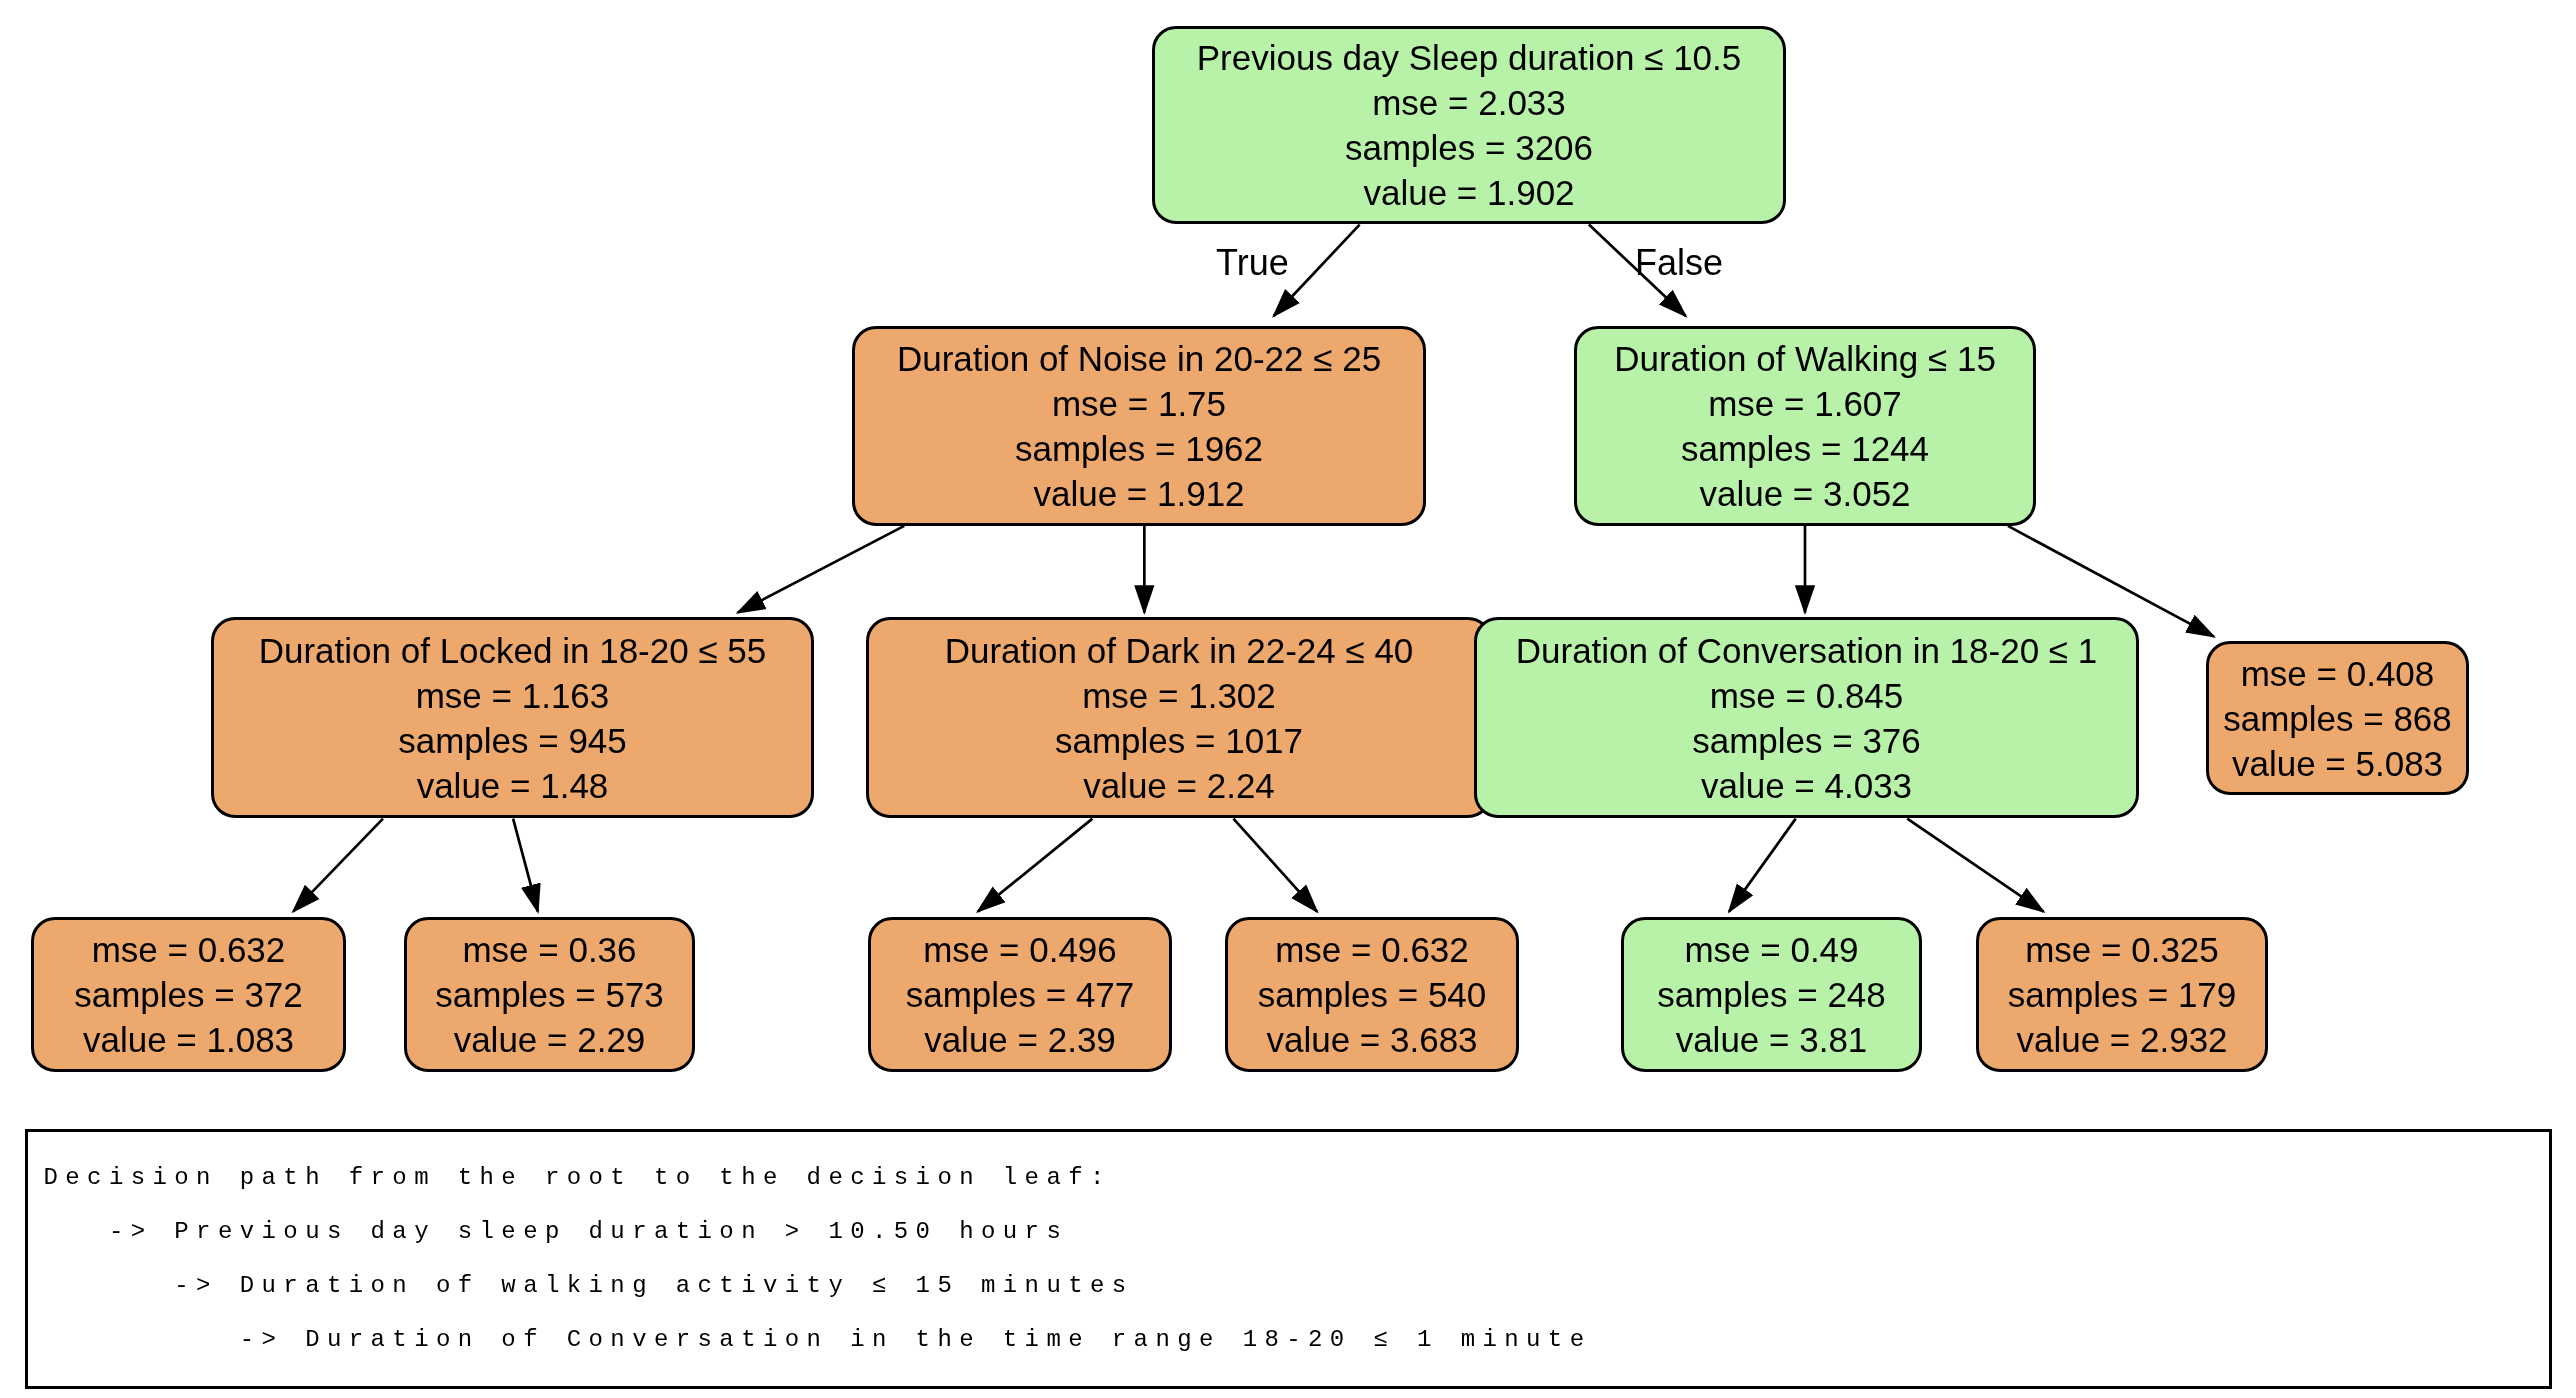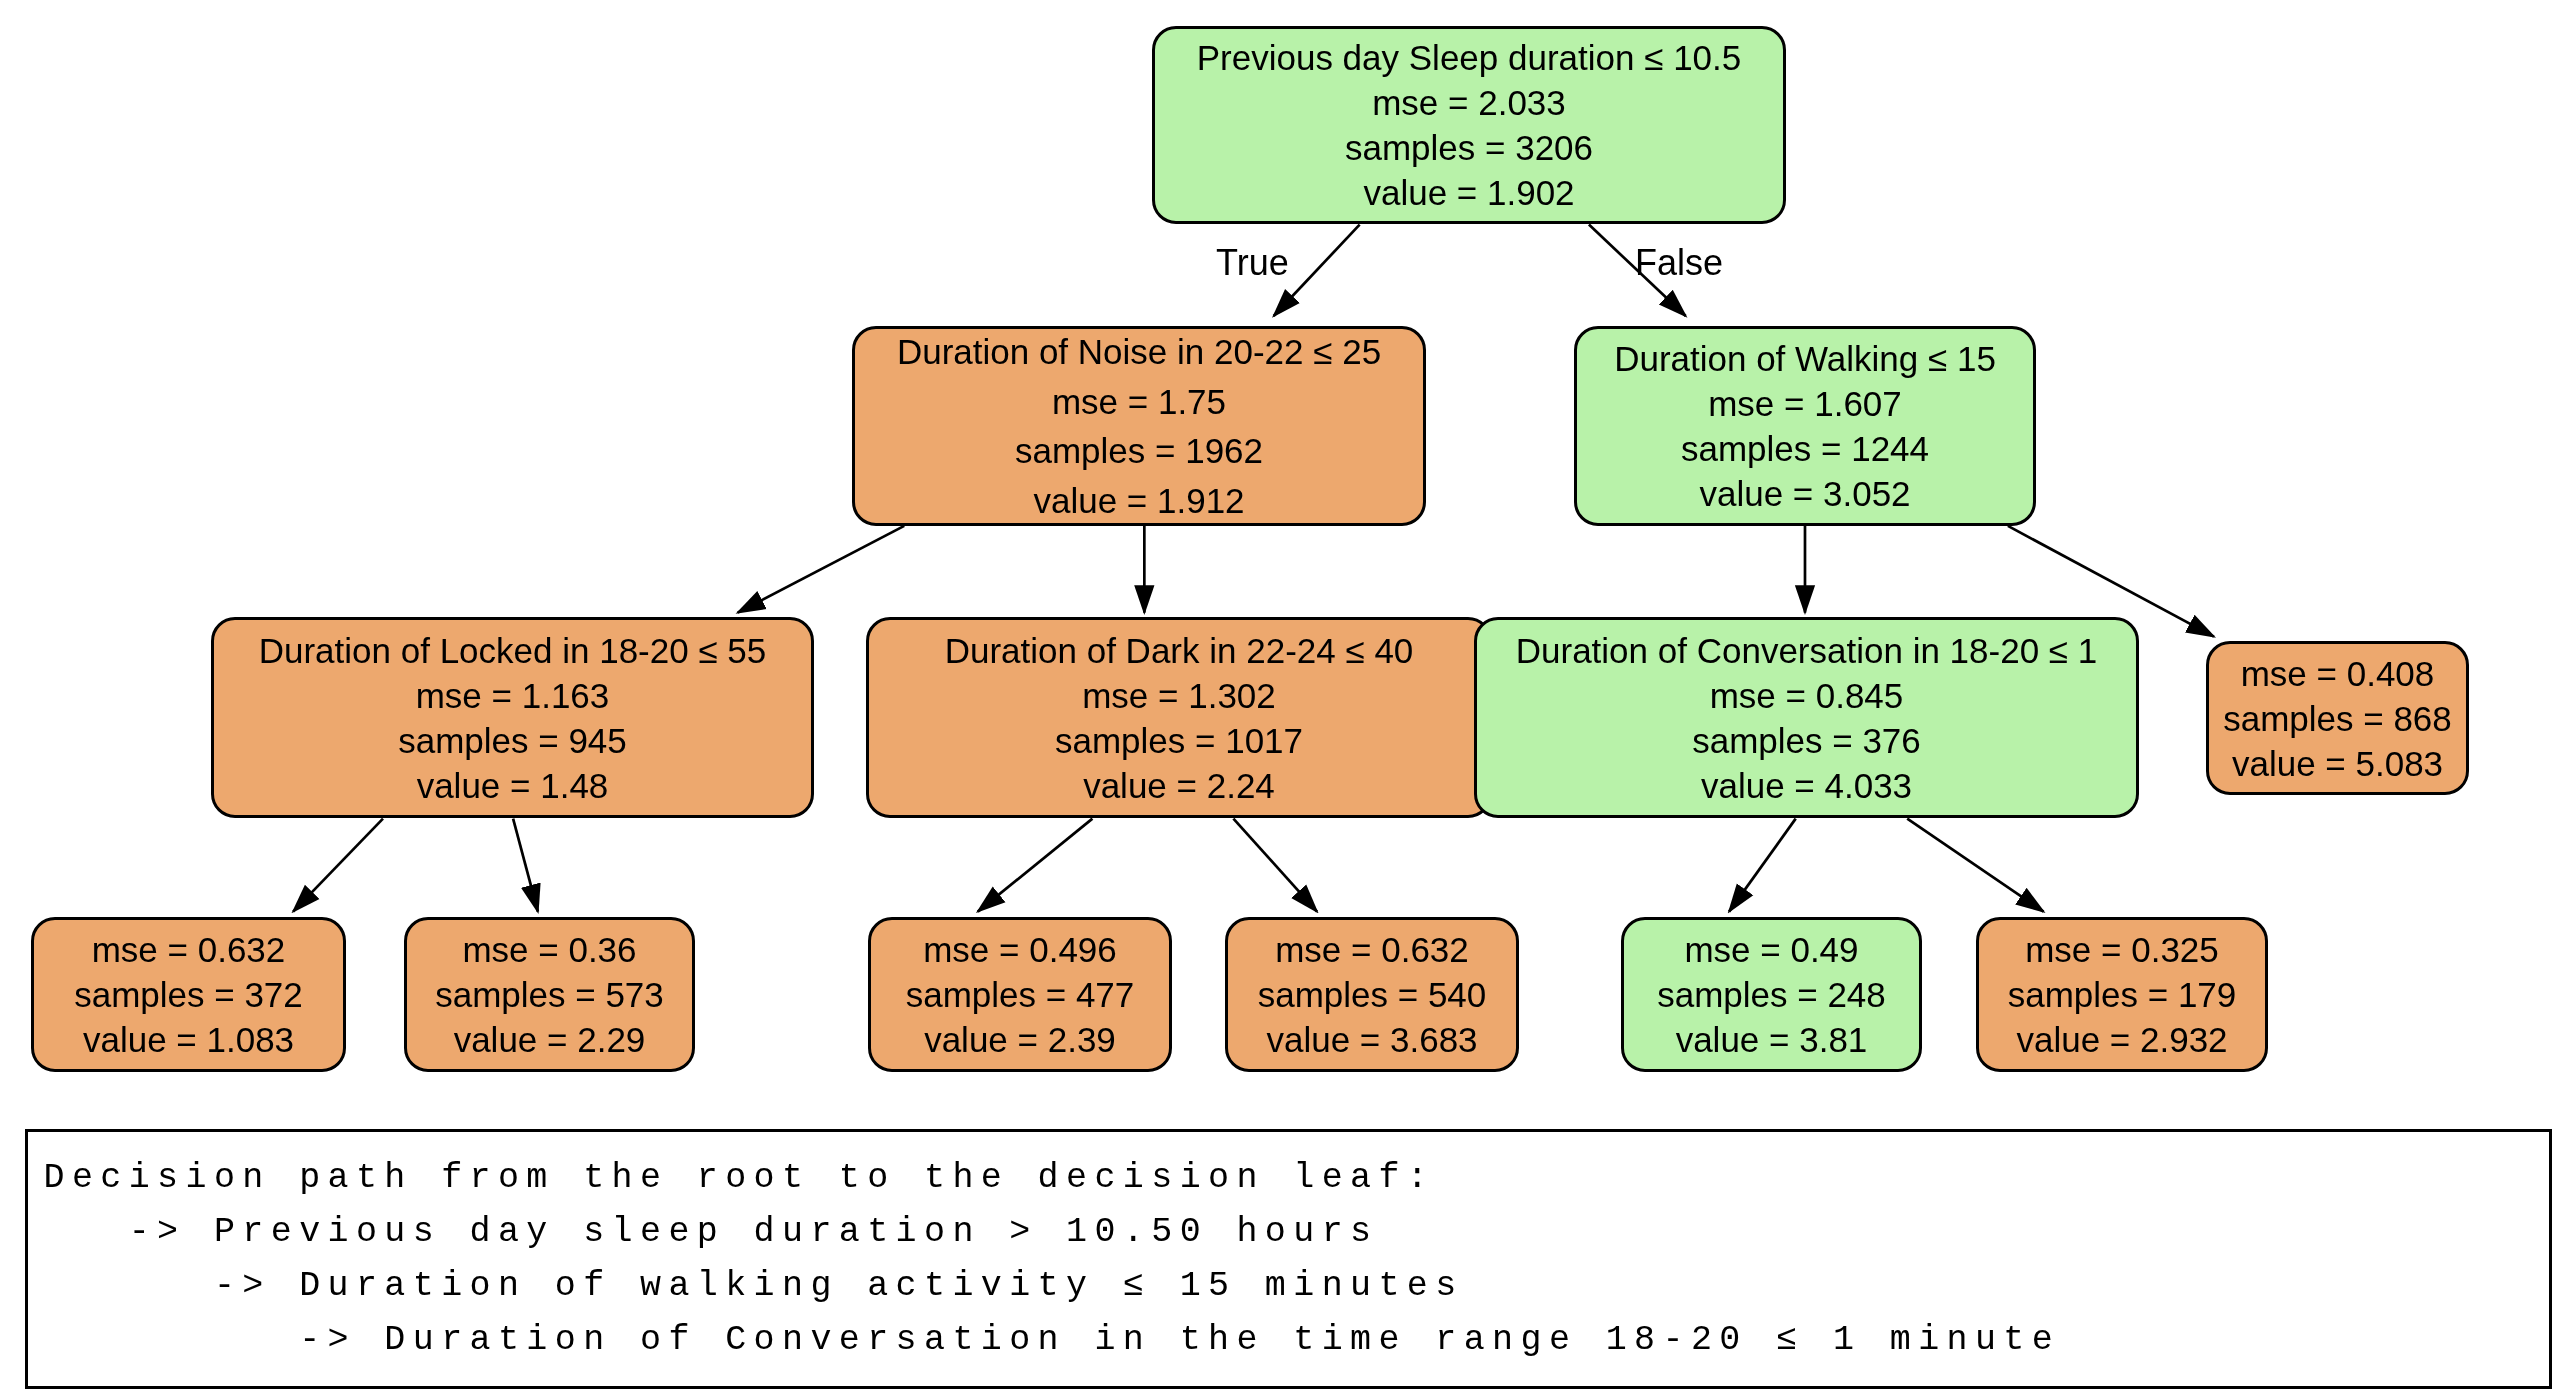--- a/index.html
+++ b/index.html
@@ -51,21 +51,21 @@
     z-index: 2;
     left: 25px;
     top: 1129px;
     width: 2527px;
     height: 260px;
     box-sizing: border-box;
     border: 3.9px solid #000000;
     background: #ffffff;
     padding: 18.6px 0 0 15.5px;
     font-family: "Liberation Mono", monospace;
-    font-size: 35px;
+    font-size: 24px;
     letter-spacing: 7.4px;
     line-height: 54px;
     color: #000000;
   }
   .path-line {
     white-space: pre;
   }
 </style>
 </head>
 <body>
@@ -95,21 +95,21 @@
   <div class="edge-label" style="left:1216px; top:242px;">True</div>
   <div class="edge-label" style="left:1635px; top:242px;">False</div>
 
   <div class="node" style="left: 1152px; top: 25.6px; width: 634px; height: 198px; background-color: rgb(184, 242, 169);">
     <div>Previous day Sleep duration ≤ 10.5</div>
     <div>mse = 2.033</div>
     <div>samples = 3206</div>
     <div>value = 1.902</div>
   </div>
 
-  <div class="node" style="left: 852px; top: 326px; width: 574px; height: 200px; background-color: rgb(237, 168, 110); justify-content: space-between;">
+  <div class="node" style="left: 852px; top: 326px; width: 574px; height: 200px; background-color: rgb(237, 168, 110);">
     <div>Duration of Noise in 20-22 ≤ 25</div>
     <div>mse = 1.75</div>
     <div>samples = 1962</div>
     <div>value = 1.912</div>
   </div>
 
   <div class="node" style="left: 1574px; top: 326px; width: 462px; height: 200px; background-color: rgb(184, 242, 169);">
     <div>Duration of Walking ≤ 15</div>
     <div>mse = 1.607</div>
     <div>samples = 1244</div>

